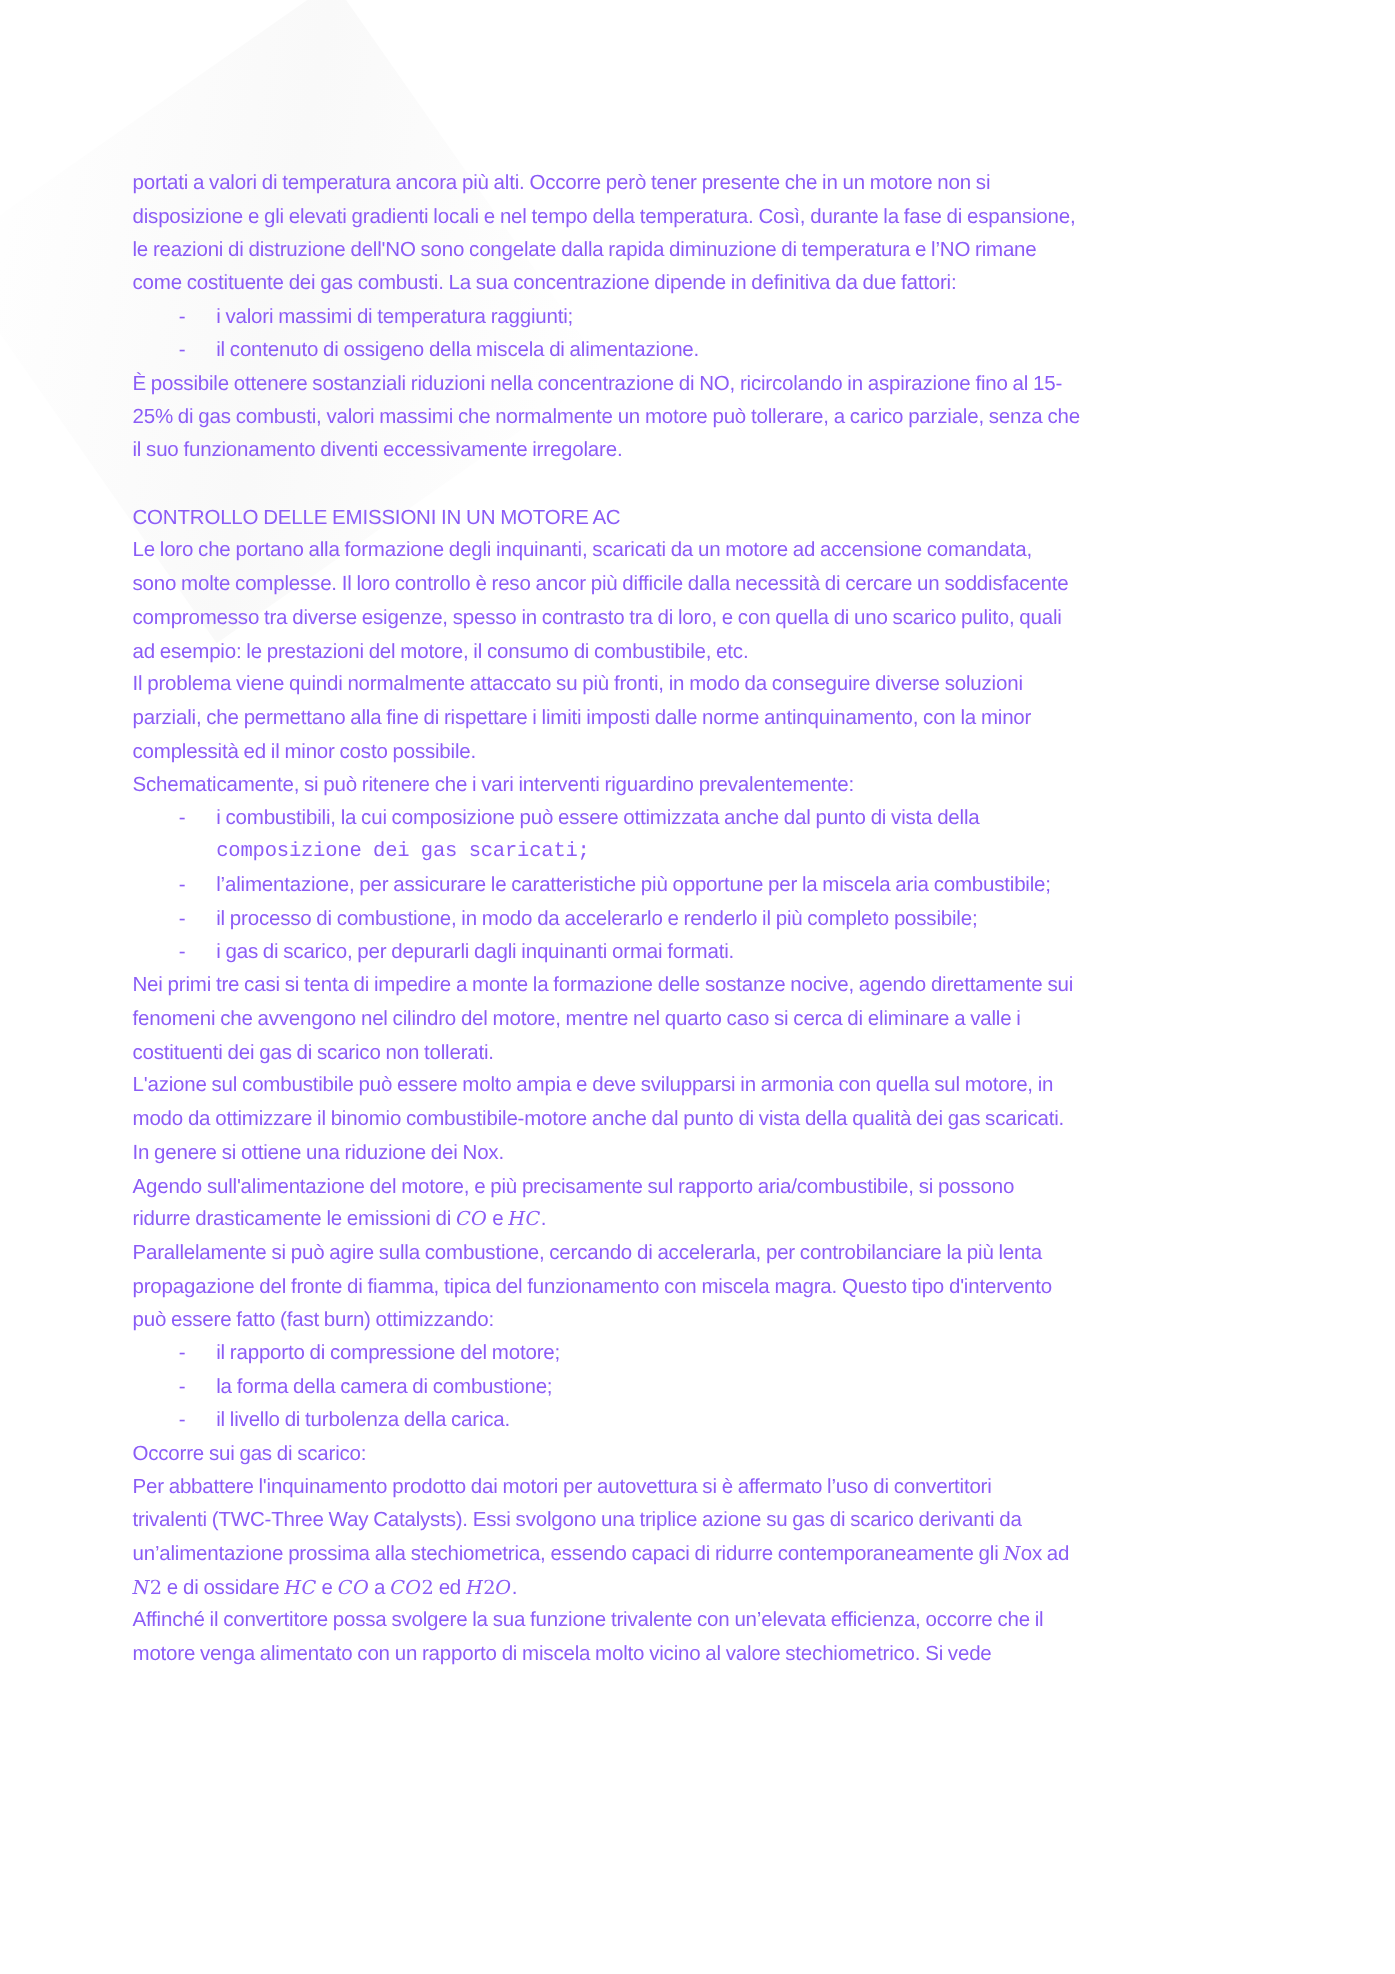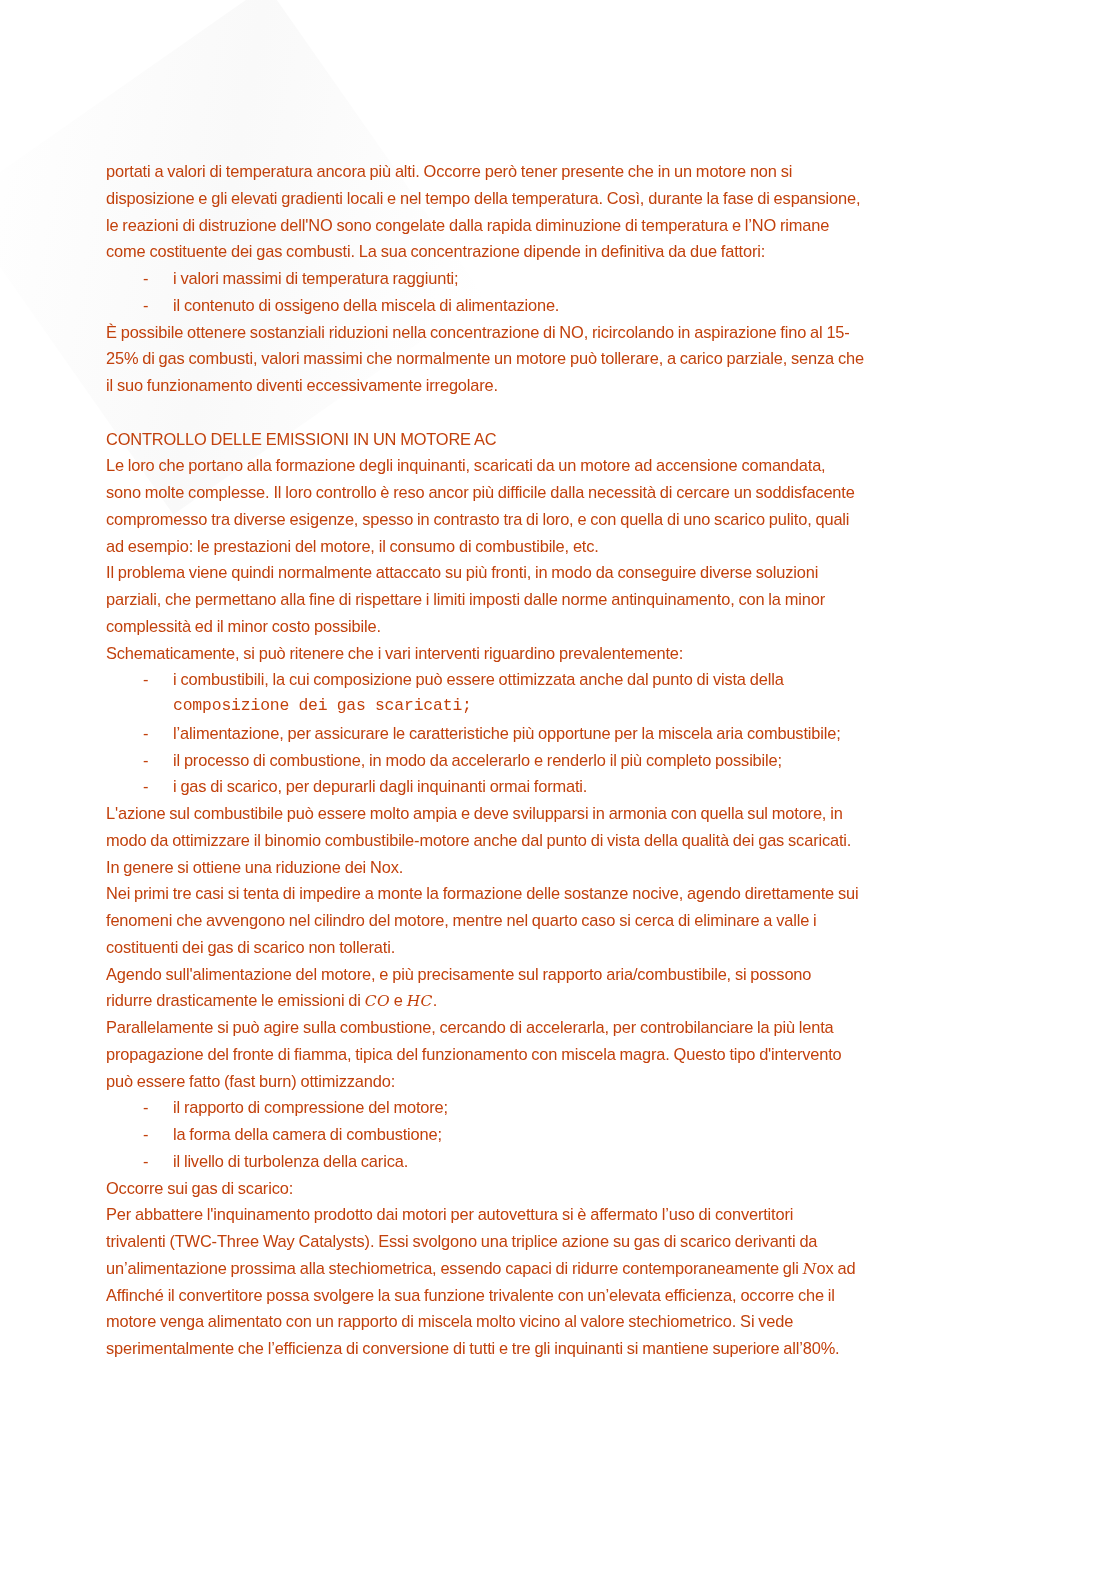--- a/index.html
+++ b/index.html
@@ -31,24 +31,23 @@
       transform: rotate(-35deg);
       pointer-events: none;
     }
     .text-body {
       position: absolute;
       left: 106px;
       top: 133px;
       width: 900px;
       font-family: "Liberation Sans", sans-serif;
       font-size: 16.4px;
-      color: #c2410c;
+      color: #8b5cf6;
       letter-spacing: -0.15px;
       word-spacing: -0.5px;
-      margin-top: 25px;
     }
     .line {
       height: 26.75px;
       line-height: 26.75px;
       white-space: nowrap;
     }
     .blank {
       height: 26.75px;
     }
     .bullet {
@@ -141,29 +140,29 @@
         <span class="dash">-</span>
         <span>il processo di combustione, in modo da accelerarlo e renderlo il più completo possibile;</span>
       </div>
       <div class="line bullet">
         <span class="dash">-</span>
         <span>i gas di scarico, per depurarli dagli inquinanti ormai formati.</span>
       </div>
     </div>
 
     <div>
+      <div class="line">Nei primi tre casi si tenta di impedire a monte la formazione delle sostanze nocive, agendo direttamente sui</div>
+      <div class="line">fenomeni che avvengono nel cilindro del motore, mentre nel quarto caso si cerca di eliminare a valle i</div>
+      <div class="line">costituenti dei gas di scarico non tollerati.</div>
+    </div>
+
+    <div>
       <div class="line">L'azione sul combustibile può essere molto ampia e deve svilupparsi in armonia con quella sul motore, in</div>
       <div class="line">modo da ottimizzare il binomio combustibile-motore anche dal punto di vista della qualità dei gas scaricati.</div>
       <div class="line">In genere si ottiene una riduzione dei Nox.</div>
-    </div>
-
-    <div>
-      <div class="line">Nei primi tre casi si tenta di impedire a monte la formazione delle sostanze nocive, agendo direttamente sui</div>
-      <div class="line">fenomeni che avvengono nel cilindro del motore, mentre nel quarto caso si cerca di eliminare a valle i</div>
-      <div class="line">costituenti dei gas di scarico non tollerati.</div>
     </div>
 
     <div>
       <div class="line">Agendo sull'alimentazione del motore, e più precisamente sul rapporto aria/combustibile, si possono</div>
       <div class="line">
         <span>ridurre drasticamente le emissioni di </span><span class="math">CO</span><span> e </span><span class="math">HC</span><span>.</span>
       </div>
     </div>
 
     <div>
@@ -188,22 +187,24 @@
     </div>
 
     <div class="line">Occorre sui gas di scarico:</div>
 
     <div>
       <div class="line">Per abbattere l'inquinamento prodotto dai motori per autovettura si è affermato l’uso di convertitori</div>
       <div class="line">trivalenti (TWC-Three Way Catalysts). Essi svolgono una triplice azione su gas di scarico derivanti da</div>
       <div class="line">
         <span>un’alimentazione prossima alla stechiometrica, essendo capaci di ridurre contemporaneamente gli </span><span class="math">N</span><span>ox</span><span> ad</span>
       </div>
+      <div class="line">
+        <span class="math">N</span><span class="num">2</span><span> e di ossidare </span><span class="math">HC</span><span> e </span><span class="math">CO</span><span> a </span><span class="math">CO</span><span class="num">2</span><span> ed </span><span class="math">H</span><span class="num">2</span><span class="math">O</span><span>.</span>
+      </div>
     </div>
 
     <div>
       <div class="line">Affinché il convertitore possa svolgere la sua funzione trivalente con un’elevata efficienza, occorre che il</div>
       <div class="line">motore venga alimentato con un rapporto di miscela molto vicino al valore stechiometrico. Si vede</div>
-      <div class="line">sperimentalmente che l’efficienza di conversione di tutti e tre gli inquinanti si mantiene superiore all’80%.</div>
     </div>
 
   </div>
 </div>
 
 </body></html>

